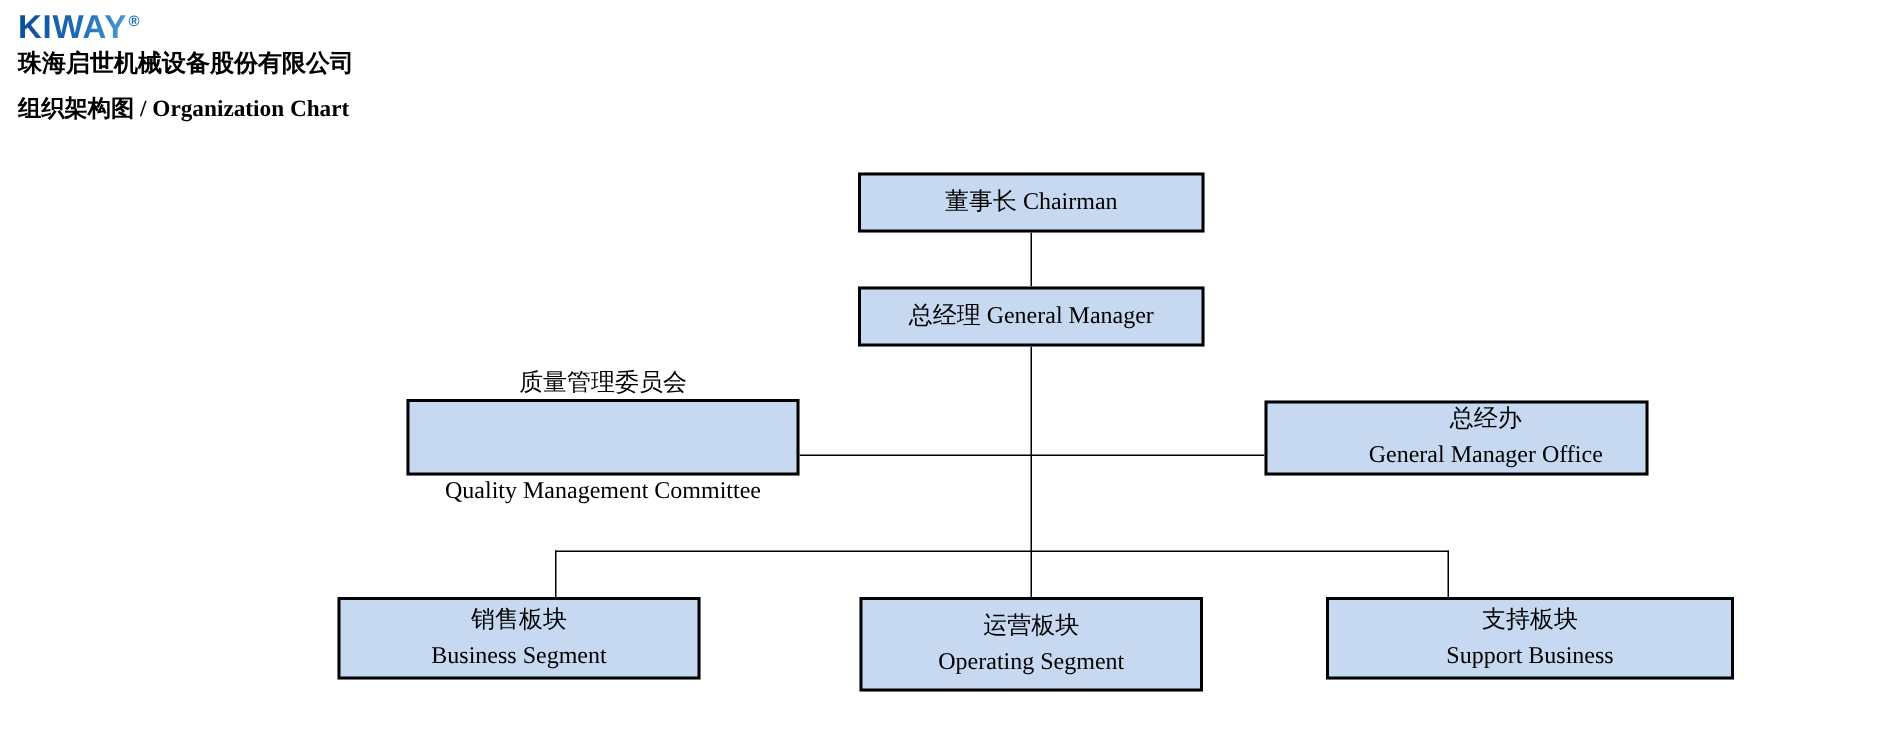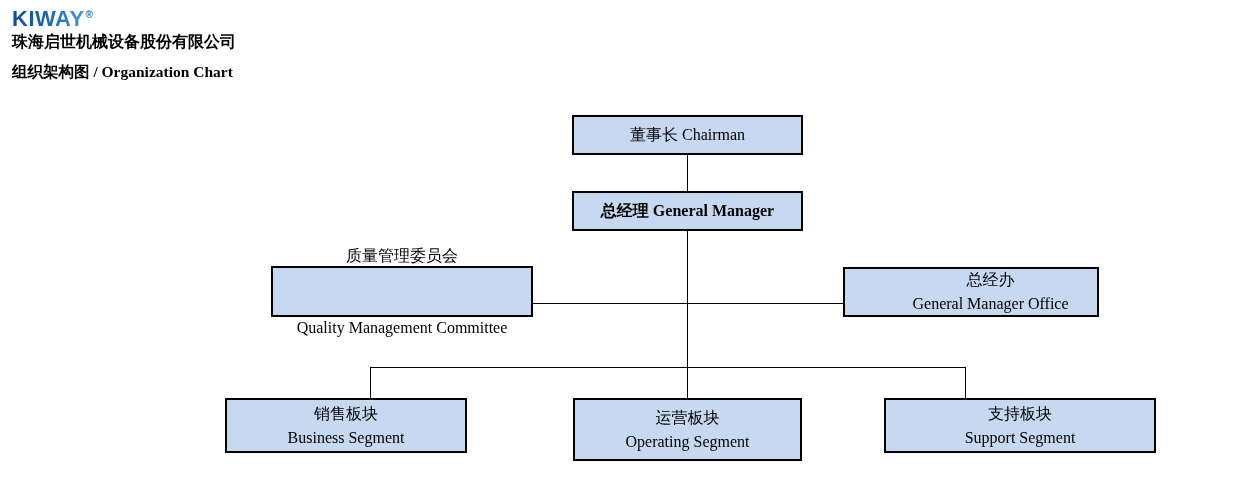--- a/index.html
+++ b/index.html
@@ -69,21 +69,21 @@
     display: flex;
     flex-direction: column;
     align-items: center;
     justify-content: center;
     text-align: center;
     font-size: 16px;
     line-height: 24px;
     white-space: nowrap;
   }
   .node-chairman        { left: 572px; top: 115px; width: 231px; height: 40px; justify-content: center; }
-  .node-gm              { left: 572px; top: 191px; width: 231px; height: 40px; font-weight: bold; }
+  .node-gm              { left: 572px; top: 191px; width: 231px; height: 40px; }
   .node-qmc             { left: 271px; top: 266px; width: 262px; height: 51px; gap: 48px; }
   .node-gmo             { left: 843px; top: 267px; width: 256px; height: 50px; padding-left: 39px; }
   .node-business        { left: 225px; top: 398px; width: 242px; height: 55px; }
   .node-operating       { left: 573px; top: 398px; width: 229px; height: 63px; }
   .node-support         { left: 884px; top: 398px; width: 272px; height: 55px; }
 
   
   .line { position: absolute; background: #000000; }
   .line-chairman-gm     { left: 687px; top: 155px; width: 1px; height: 36px; }
   .line-trunk           { left: 687px; top: 231px; width: 1px; height: 167px; }
@@ -133,16 +133,16 @@
     <span>Business Segment</span>
   </div>
 
   <div class="node node-operating">
     <span>运营板块</span>
     <span>Operating Segment</span>
   </div>
 
   <div class="node node-support">
     <span>支持板块</span>
-    <span>Support Segment</span>
+    <span>Support Business</span>
   </div>
 
 </div>
 
 </body></html>

